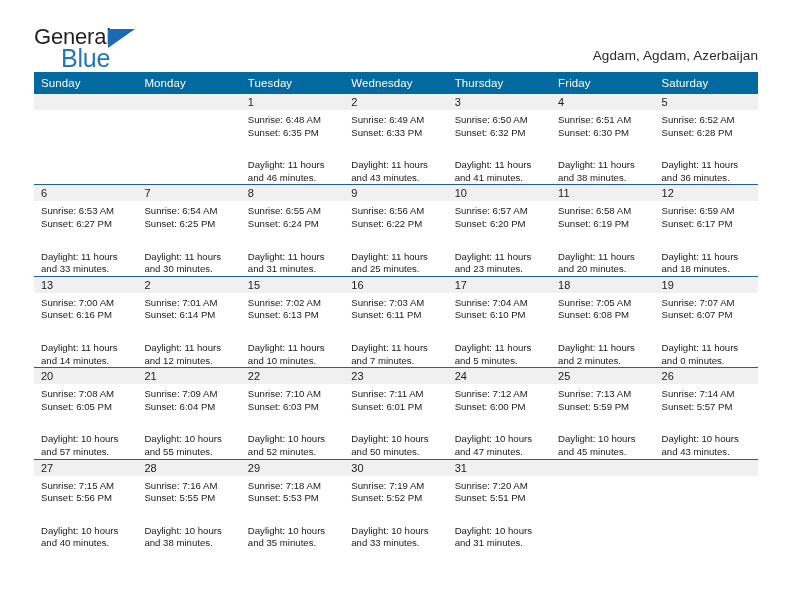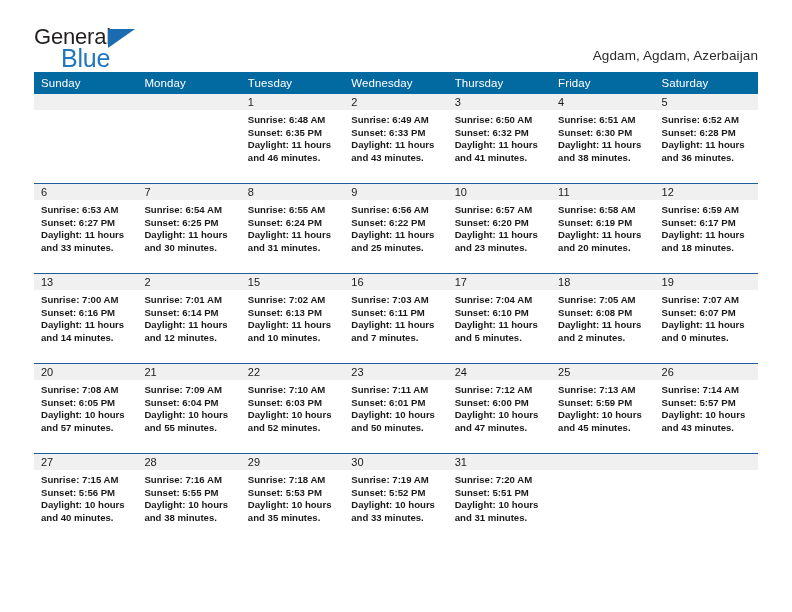--- a/index.html
+++ b/index.html
@@ -126,27 +126,27 @@
     font-size: 11px;
     color: #1a1a1a;
     line-height: 14px;
   }
 
   .cell-body {
     padding: 4px 5px 0 7px;
     font-size: 9.6px;
     line-height: 12.6px;
     color: #1a1a1a;
-    font-weight: bold;
   }
   .cell-body div {
     white-space: nowrap;
   }
   .cell-body .daylight {
     white-space: normal;
+    margin-top: 20px;
   }
 
   td.empty .daynum-band {
     background: #f0f0f0;
   }
 </style>
 </head>
 <body>
 
 <div class="page">

